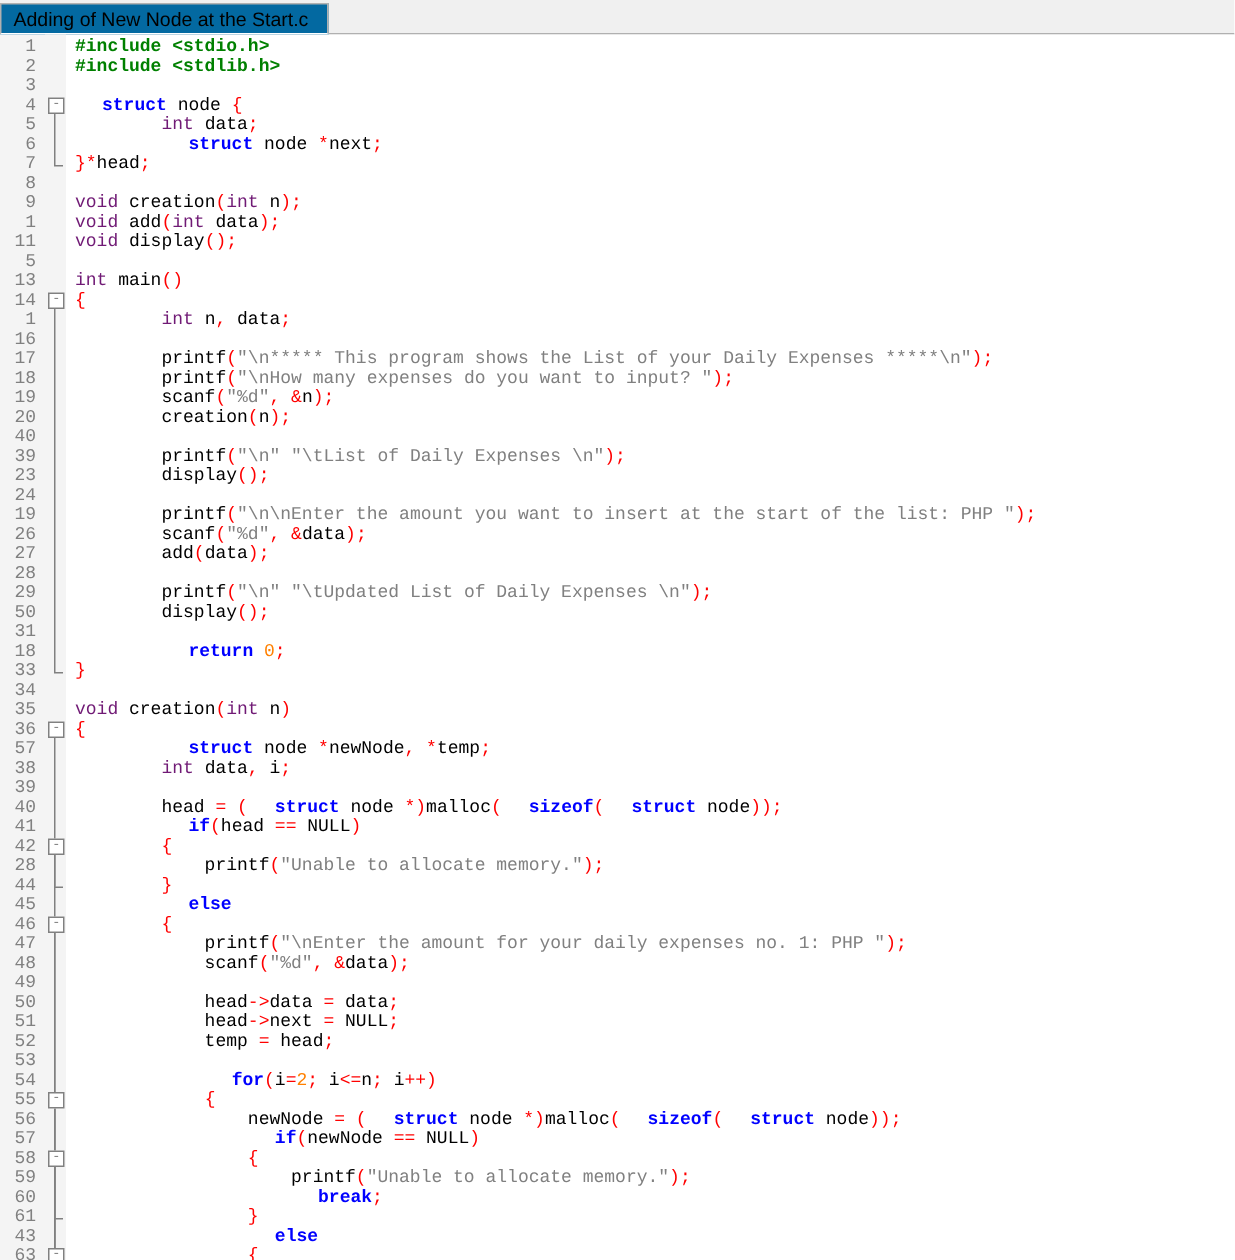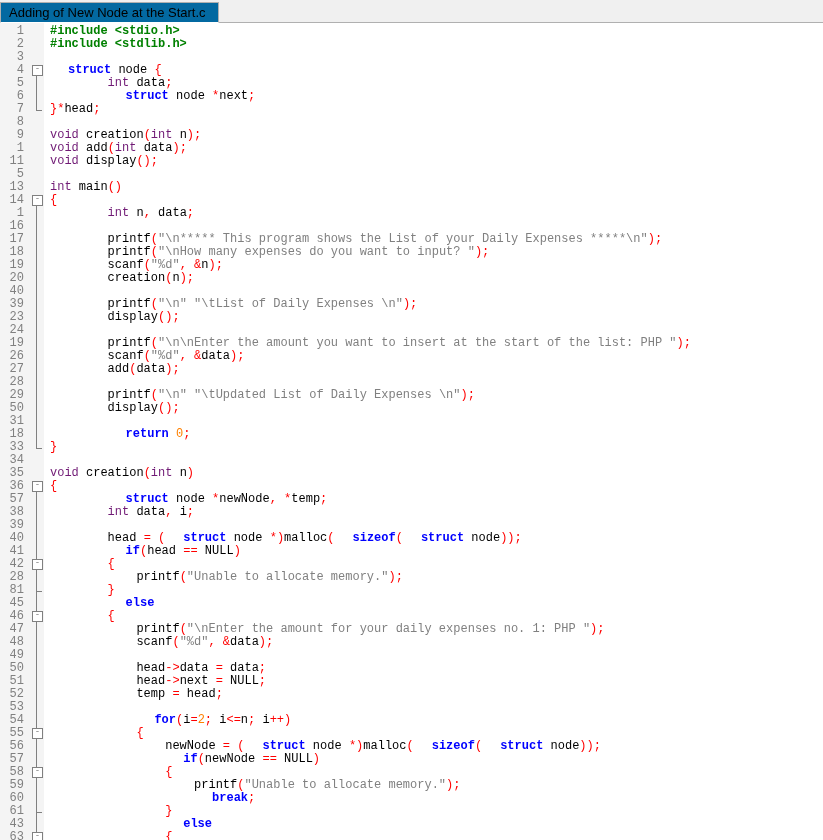--- a/index.html
+++ b/index.html
@@ -134,21 +134,21 @@
       <div>34</div>
       <div>35</div>
       <div>36</div>
       <div>57</div>
       <div>38</div>
       <div>39</div>
       <div>40</div>
       <div>41</div>
       <div>42</div>
       <div>28</div>
-      <div>81</div>
+      <div>44</div>
       <div>45</div>
       <div>46</div>
       <div>47</div>
       <div>48</div>
       <div>49</div>
       <div>50</div>
       <div>51</div>
       <div>52</div>
       <div>53</div>
       <div>54</div>

